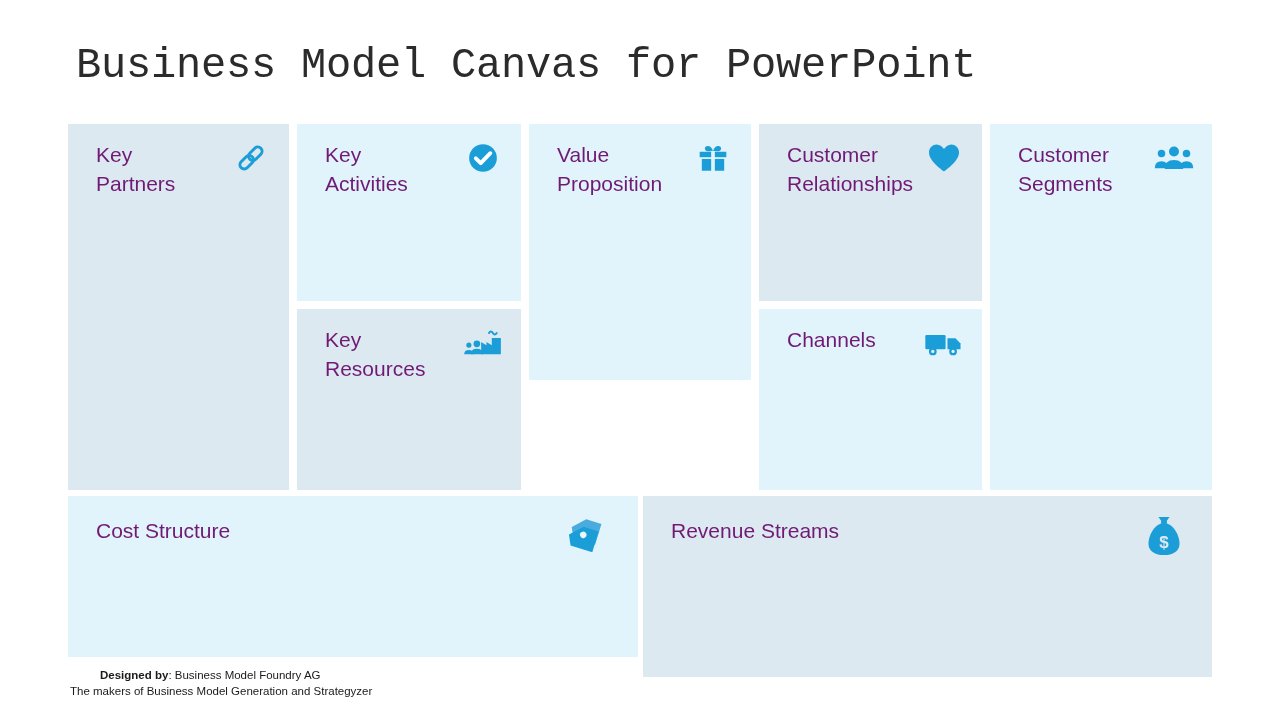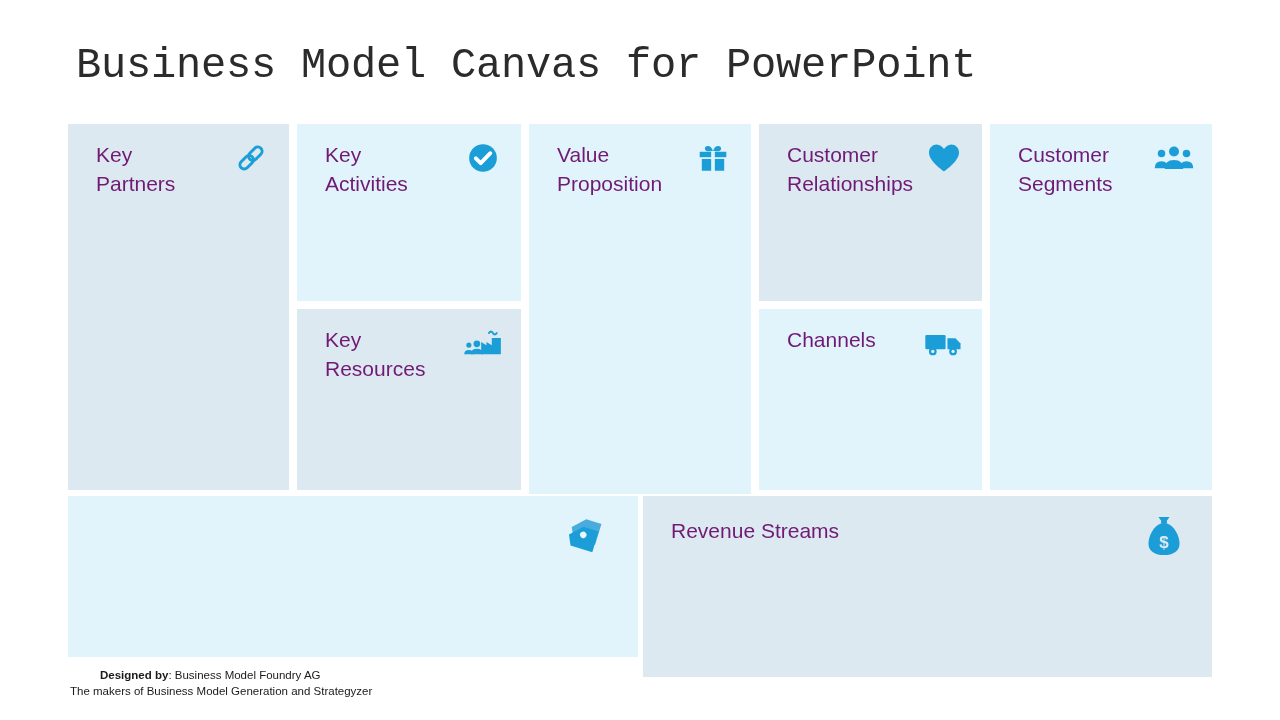--- a/index.html
+++ b/index.html
@@ -97,21 +97,21 @@
         <path d="M19.5 4.5 q1.4 -2.2 2.9 0 q1.4 2.2 2.9 0" stroke="#1b9ed8" stroke-width="1.5" fill="none" stroke-linecap="round"></path>
         <path d="M13.6 20.5 L13.6 11.2 L17.6 13.6 L17.6 11.2 L21.6 13.6 L21.6 8.2 L28.4 8.2 L28.4 20.5 Z" fill="#1b9ed8"></path>
         <circle cx="10.4" cy="12.6" r="2.5" fill="#1b9ed8"></circle>
         <path d="M5.8 20.5 q0 -4.2 4.6 -4.2 q4.6 0 4.6 4.2 Z" fill="#1b9ed8"></path>
         <circle cx="4.4" cy="13.6" r="1.9" fill="#1b9ed8"></circle>
         <path d="M0.9 20.5 q0 -3.3 3.5 -3.3 q3.5 0 3.5 3.3 Z" fill="#1b9ed8"></path>
       </svg>
     </div>
   </div>
 
-  <div class="card shade-b" style="left:529px; top:124px; width:222px; height:370px;">
+  <div class="card shade-b" style="left:529px; top:124px; width:222px; height:256px;">
     <div class="card-label">Value
 Proposition</div>
     <div class="card-icon">
       <svg width="36" height="34" viewBox="0 0 24 24">
         <path d="M12 7 q-1.2 -3.4 -3.7 -3.4 q-2 0 -2 1.8 q0 1.8 2.9 1.8 Z" fill="#1b9ed8"></path>
         <path d="M12 7 q1.2 -3.4 3.7 -3.4 q2 0 2 1.8 q0 1.8 -2.9 1.8 Z" fill="#1b9ed8"></path>
         <rect x="2.6" y="7.6" width="18.8" height="4" fill="#1b9ed8"></rect>
         <rect x="4.1" y="12.4" width="15.8" height="8.6" fill="#1b9ed8"></rect>
         <rect x="10.7" y="7.0" width="2.6" height="14.2" fill="#e1f4fb"></rect>
         <rect x="2.6" y="11.6" width="18.8" height="1.0" fill="#e1f4fb"></rect>
@@ -153,20 +153,21 @@
         <path d="M0.6 19.2 q0 -5.6 5.4 -5.6 q5.4 0 5.4 5.6 Z" fill="#1b9ed8"></path>
         <circle cx="26.0" cy="7.4" r="3.0" fill="#1b9ed8"></circle>
         <path d="M20.6 19.2 q0 -5.6 5.4 -5.6 q5.4 0 5.4 5.6 Z" fill="#1b9ed8"></path>
         <circle cx="16.0" cy="5.8" r="4.0" fill="#1b9ed8"></circle>
         <path d="M8.6 19.8 q0 -7.3 7.4 -7.3 q7.4 0 7.4 7.3 Z" fill="#1b9ed8"></path>
       </svg>
     </div>
   </div>
 
   <div class="card shade-b wide" style="left:68px; top:496px; width:570px; height:161px;">
+    <div class="card-label">Cost Structure</div>
     <div class="card-icon">
       <svg width="42" height="42" viewBox="0 0 24 24">
         <g transform="rotate(-28 12 12)">
           <path d="M5.2 2.6 L14.6 2.6 L21.0 9.0 L12.2 17.8 L3.0 8.6 Z" fill="#2f9fd8" opacity="0.85"></path>
         </g>
         <g transform="rotate(-28 12 12) translate(-3.4 3.0)">
           <path d="M5.2 2.6 L14.6 2.6 L21.0 9.0 L12.2 17.8 L3.0 8.6 Z" fill="#1b9ed8"></path>
           <circle cx="12.3" cy="6.6" r="1.85" fill="#eaf7fd"></circle>
         </g>
       </svg>

